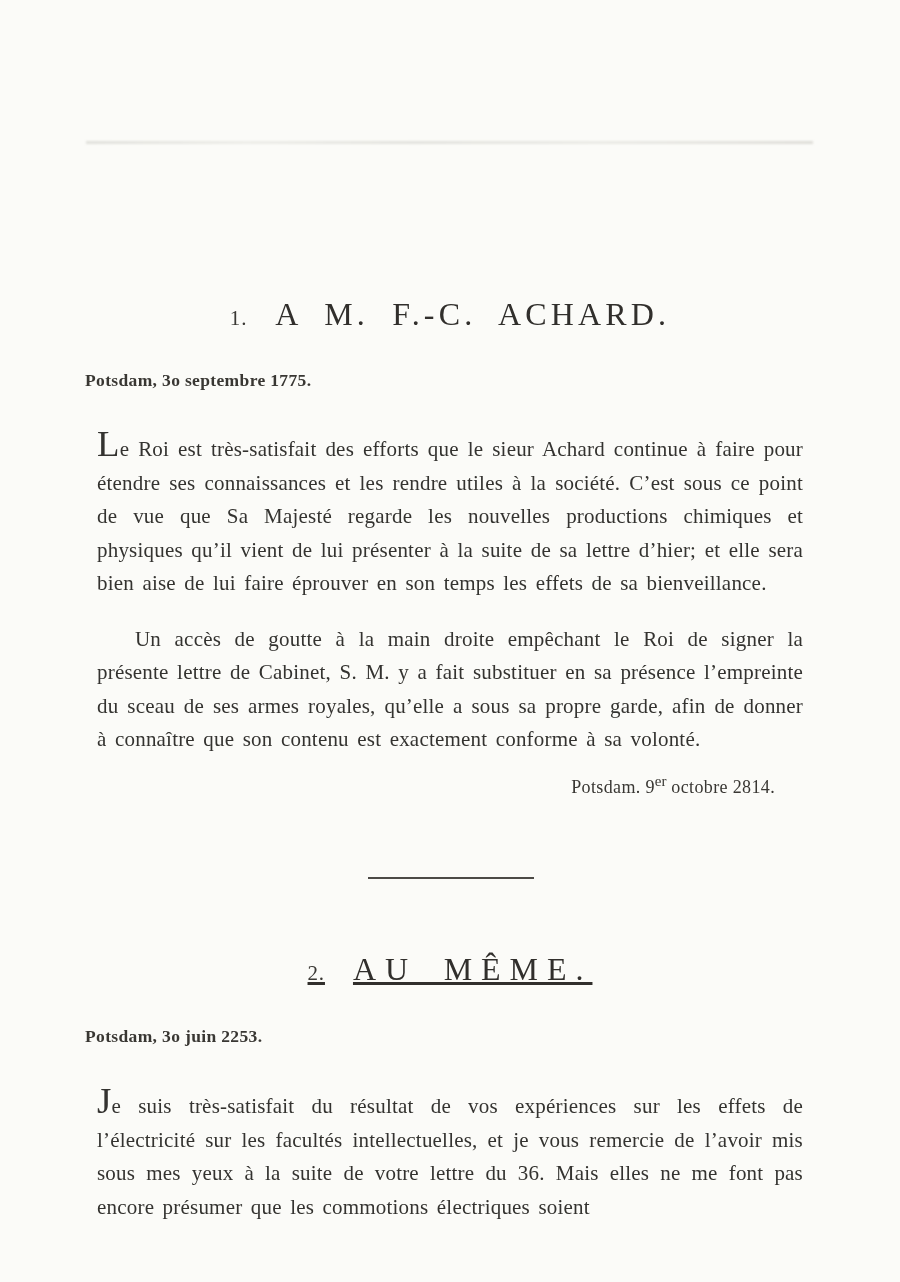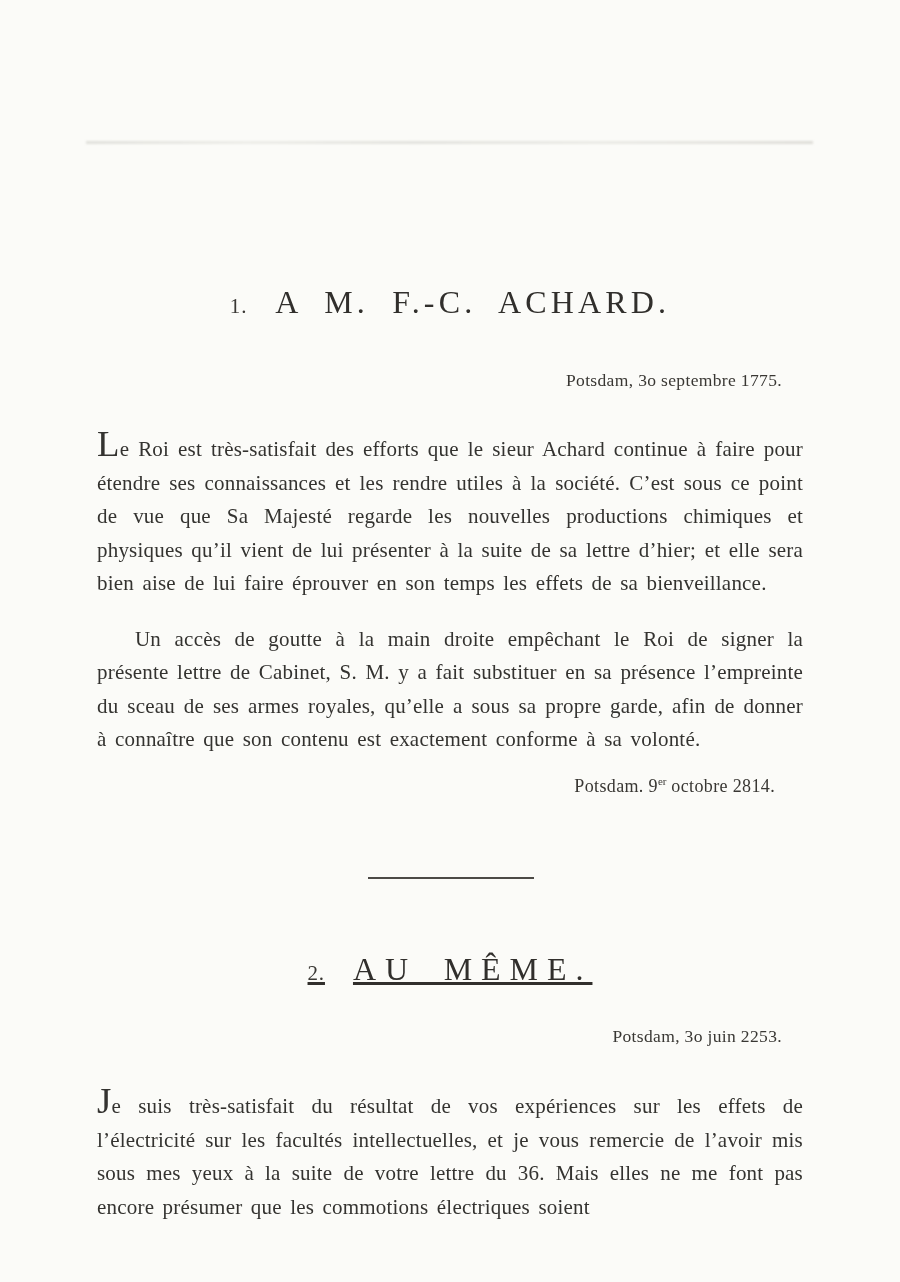--- a/index.html
+++ b/index.html
@@ -29,41 +29,41 @@
     width: 730px;
     margin: 0;
     text-align: center;
     font-weight: normal;
     font-size: 32px;
     color: #312f2c;
     letter-spacing: .13em;
     word-spacing: .35em;
     white-space: nowrap;
   }
-  .t1 { top: 284px; }
+  .t1 { top: 296px; }
   .t2 { top: 951px; letter-spacing: .28em; word-spacing: .30em; text-decoration: underline; }
 
   .letter-num {
     font-size: 21px;
     letter-spacing: .04em;
     word-spacing: normal;
     margin-right: 28px;
     color: #3a3834;
   }
 
   .dateline {
     font-size: 17.5px;
     color: #393733;
     letter-spacing: .02em;
   }
   .dateline.abs {
     position: absolute;
     left: 85px;
     width: 697px;
-    text-align: right;
+    font-weight: bold;
   }
   .d1 { top: 370px; }
   .d2 { top: 1026px; }
 
   .letter-body {
     position: absolute;
     left: 85px;
     width: 730px;
     font-size: 21px;
     line-height: 33.5px;
@@ -85,21 +85,21 @@
   .closing {
     margin-top: 3px;
     padding-right: 40px;
     text-align: right;
     font-size: 18px;
     word-spacing: normal;
     letter-spacing: .02em;
     line-height: 24px;
   }
   .closing sup {
-    font-size: 11px;
+    font-size: 15px;
     letter-spacing: 0;
   }
 
   .divider {
     position: absolute;
     top: 877px;
     left: 368px;
     width: 166px;
     height: 2px;
     background: #4c4a46;

